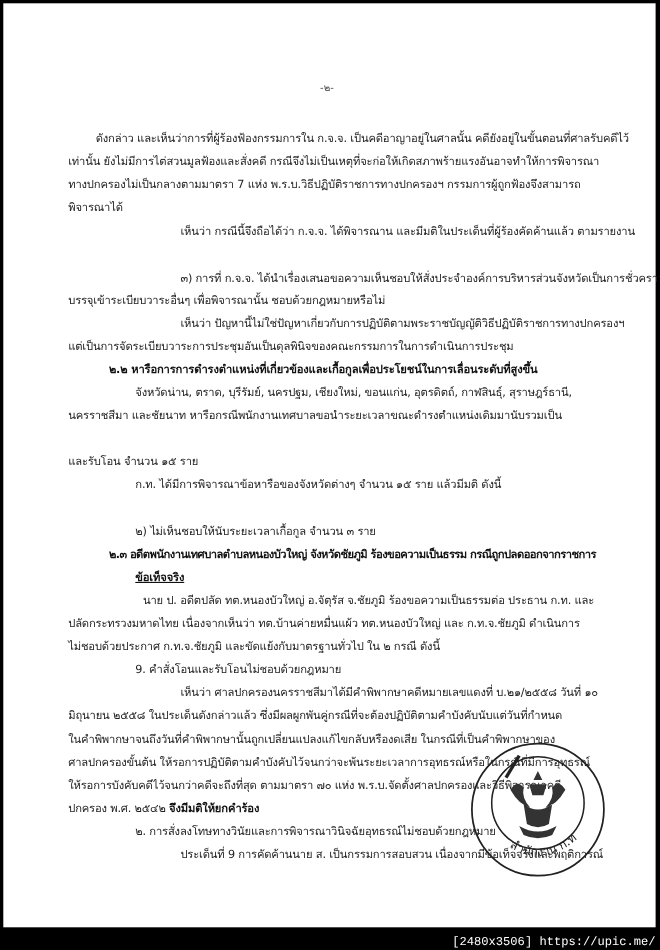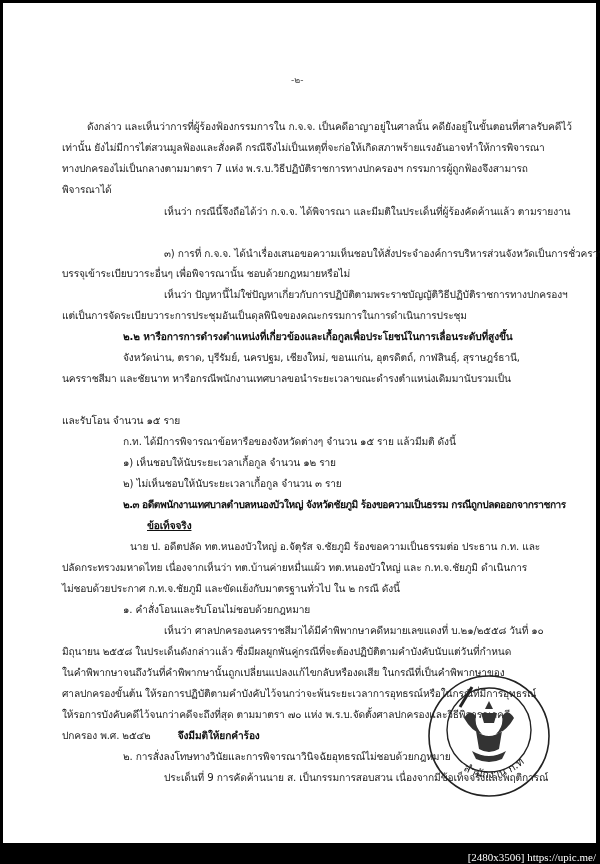--- a/index.html
+++ b/index.html
@@ -8,57 +8,56 @@
       font-family: "DejaVu Sans", sans-serif;
     }
     .page {
       position: absolute; left: 3px; top: 3px; width: 593px; height: 840px;
       background: #fff;
     }
     .line {
       position: absolute; white-space: nowrap; color: #222;
       font-size: 10.2px; line-height: 14px; letter-spacing: -0.15px;
     }
-    .bold { font-weight: bold; color: #111; margin-left: 24px; }
+    .bold { font-weight: bold; color: #111; }
     .ul { text-decoration: underline; }
     .pagenum { position: absolute; left: 288px; top: 70px; font-size: 9px; color: #444; }
     .footer {
       position: absolute; right: 4px; bottom: 1px; color: #fff;
-      font-family: Liberation Serif, serif; font-size: 11px; letter-spacing: 0px;
+      font-family: Liberation Mono, monospace; font-size: 11px; letter-spacing: 0px;
     }
     .seal { position: absolute; left: 423px; top: 670px; width: 126px; height: 126px; }
   </style>
 </head>
 <body>
 
 <div class="page">
   <div class="pagenum">-๒-</div>
 
   <div class="line" style="left:84px;top:117px">ดังกล่าว และเห็นว่าการที่ผู้ร้องฟ้องกรรมการใน ก.จ.จ. เป็นคดีอาญาอยู่ในศาลนั้น คดียังอยู่ในขั้นตอนที่ศาลรับคดีไว้</div>
   <div class="line" style="left:59px;top:138px">เท่านั้น ยังไม่มีการไต่สวนมูลฟ้องและสั่งคดี กรณีจึงไม่เป็นเหตุที่จะก่อให้เกิดสภาพร้ายแรงอันอาจทำให้การพิจารณา</div>
   <div class="line" style="left:59px;top:159px">ทางปกครองไม่เป็นกลางตามมาตรา 7 แห่ง พ.ร.บ.วิธีปฏิบัติราชการทางปกครองฯ กรรมการผู้ถูกฟ้องจึงสามารถ</div>
   <div class="line" style="left:59px;top:180px">พิจารณาได้</div>
-  <div class="line" style="left:161px;top:202px">เห็นว่า กรณีนี้จึงถือได้ว่า ก.จ.จ. ได้พิจารณา และมีมติในประเด็นที่ผู้ร้องคัดค้านแล้ว ตามรายงาน</div>
+  <div class="line" style="left:161px;top:202px">เห็นว่า กรณีนี้จึงถือได้ว่า ก.จ.จ. ได้พิจารณาน และมีมติในประเด็นที่ผู้ร้องคัดค้านแล้ว ตามรายงาน</div>
   <div class="line" style="left:161px;top:244px">๓) การที่ ก.จ.จ. ได้นำเรื่องเสนอขอความเห็นชอบให้สั่งประจำองค์การบริหารส่วนจังหวัดเป็นการชั่วคราว</div>
   <div class="line" style="left:59px;top:264px">บรรจุเข้าระเบียบวาระอื่นๆ เพื่อพิจารณานั้น ชอบด้วยกฎหมายหรือไม่</div>
   <div class="line" style="left:161px;top:285px">เห็นว่า ปัญหานี้ไม่ใช่ปัญหาเกี่ยวกับการปฏิบัติตามพระราชบัญญัติวิธีปฏิบัติราชการทางปกครองฯ</div>
   <div class="line" style="left:59px;top:306px">แต่เป็นการจัดระเบียบวาระการประชุมอันเป็นดุลพินิจของคณะกรรมการในการดำเนินการประชุม</div>
   <div class="line bold" style="left:96px;top:327px">๒.๒ หารือการการดำรงตำแหน่งที่เกี่ยวข้องและเกื้อกูลเพื่อประโยชน์ในการเลื่อนระดับที่สูงขึ้น</div>
   <div class="line" style="left:120px;top:348px">จังหวัดน่าน, ตราด, บุรีรัมย์, นครปฐม, เชียงใหม่, ขอนแก่น, อุตรดิตถ์, กาฬสินธุ์, สุราษฎร์ธานี,</div>
   <div class="line" style="left:59px;top:369px">นครราชสีมา และชัยนาท  หารือกรณีพนักงานเทศบาลขอนำระยะเวลาขณะดำรงตำแหน่งเดิมมานับรวมเป็น</div>
   <div class="line" style="left:59px;top:411px">และรับโอน จำนวน ๑๕ ราย</div>
   <div class="line" style="left:120px;top:432px">ก.ท. ได้มีการพิจารณาข้อหารือของจังหวัดต่างๆ จำนวน ๑๕ ราย แล้วมีมติ ดังนี้</div>
-  <div class="line" style="left:120px;top:453px">๑) เห็นชอบให้นับระยะเวลาเกื้อกูล จำนวน ๑๒ ราย</div>
   <div class="line" style="left:120px;top:474px">๒) ไม่เห็นชอบให้นับระยะเวลาเกื้อกูล จำนวน ๓ ราย</div>
   <div class="line bold" style="left:96px;top:495px;letter-spacing:-0.5px">๒.๓ อดีตพนักงานเทศบาลตำบลหนองบัวใหญ่ จังหวัดชัยภูมิ ร้องขอความเป็นธรรม กรณีถูกปลดออกจากราชการ</div>
   <div class="line bold ul" style="left:120px;top:516px">ข้อเท็จจริง</div>
   <div class="line" style="left:127px;top:537px">นาย ป. อดีตปลัด ทต.หนองบัวใหญ่ อ.จัตุรัส จ.ชัยภูมิ ร้องขอความเป็นธรรมต่อ ประธาน ก.ท. และ</div>
   <div class="line" style="left:59px;top:558px">ปลัดกระทรวงมหาดไทย เนื่องจากเห็นว่า ทต.บ้านค่ายหมื่นแผ้ว ทต.หนองบัวใหญ่ และ ก.ท.จ.ชัยภูมิ ดำเนินการ</div>
   <div class="line" style="left:59px;top:579px">ไม่ชอบด้วยประกาศ ก.ท.จ.ชัยภูมิ และขัดแย้งกับมาตรฐานทั่วไป ใน ๒ กรณี ดังนี้</div>
-  <div class="line" style="left:120px;top:600px">๑. คำสั่งโอนและรับโอนไม่ชอบด้วยกฎหมาย</div>
+  <div class="line" style="left:120px;top:600px">9. คำสั่งโอนและรับโอนไม่ชอบด้วยกฎหมาย</div>
   <div class="line" style="left:161px;top:621px">เห็นว่า ศาลปกครองนครราชสีมาได้มีคำพิพากษาคดีหมายเลขแดงที่ บ.๒๑/๒๕๕๘ วันที่ ๑๐</div>
   <div class="line" style="left:59px;top:642px">มิถุนายน ๒๕๕๘ ในประเด็นดังกล่าวแล้ว ซึ่งมีผลผูกพันคู่กรณีที่จะต้องปฏิบัติตามคำบังคับนับแต่วันที่กำหนด</div>
   <div class="line" style="left:59px;top:663px">ในคำพิพากษาจนถึงวันที่คำพิพากษานั้นถูกเปลี่ยนแปลงแก้ไขกลับหรืองดเสีย ในกรณีที่เป็นคำพิพากษาของ</div>
   <div class="line" style="left:59px;top:684px">ศาลปกครองขั้นต้น ให้รอการปฏิบัติตามคำบังคับไว้จนกว่าจะพ้นระยะเวลาการอุทธรณ์หรือในกรณีที่มีการอุทธรณ์</div>
   <div class="line" style="left:59px;top:705px">ให้รอการบังคับคดีไว้จนกว่าคดีจะถึงที่สุด ตามมาตรา ๗๐ แห่ง พ.ร.บ.จัดตั้งศาลปกครองและวิธีพิจารณาคดี</div>
   <div class="line" style="left:59px;top:726px">
     <span>ปกครอง พ.ศ. ๒๕๔๒ </span><span class="bold">จึงมีมติให้ยกคำร้อง</span>
   </div>
   <div class="line" style="left:120px;top:747px">๒. การสั่งลงโทษทางวินัยและการพิจารณาวินิจฉัยอุทธรณ์ไม่ชอบด้วยกฎหมาย</div>
   <div class="line" style="left:161px;top:768px">ประเด็นที่ 9 การคัดค้านนาย ส. เป็นกรรมการสอบสวน เนื่องจากมีข้อเท็จจริงและพฤติการณ์</div>

